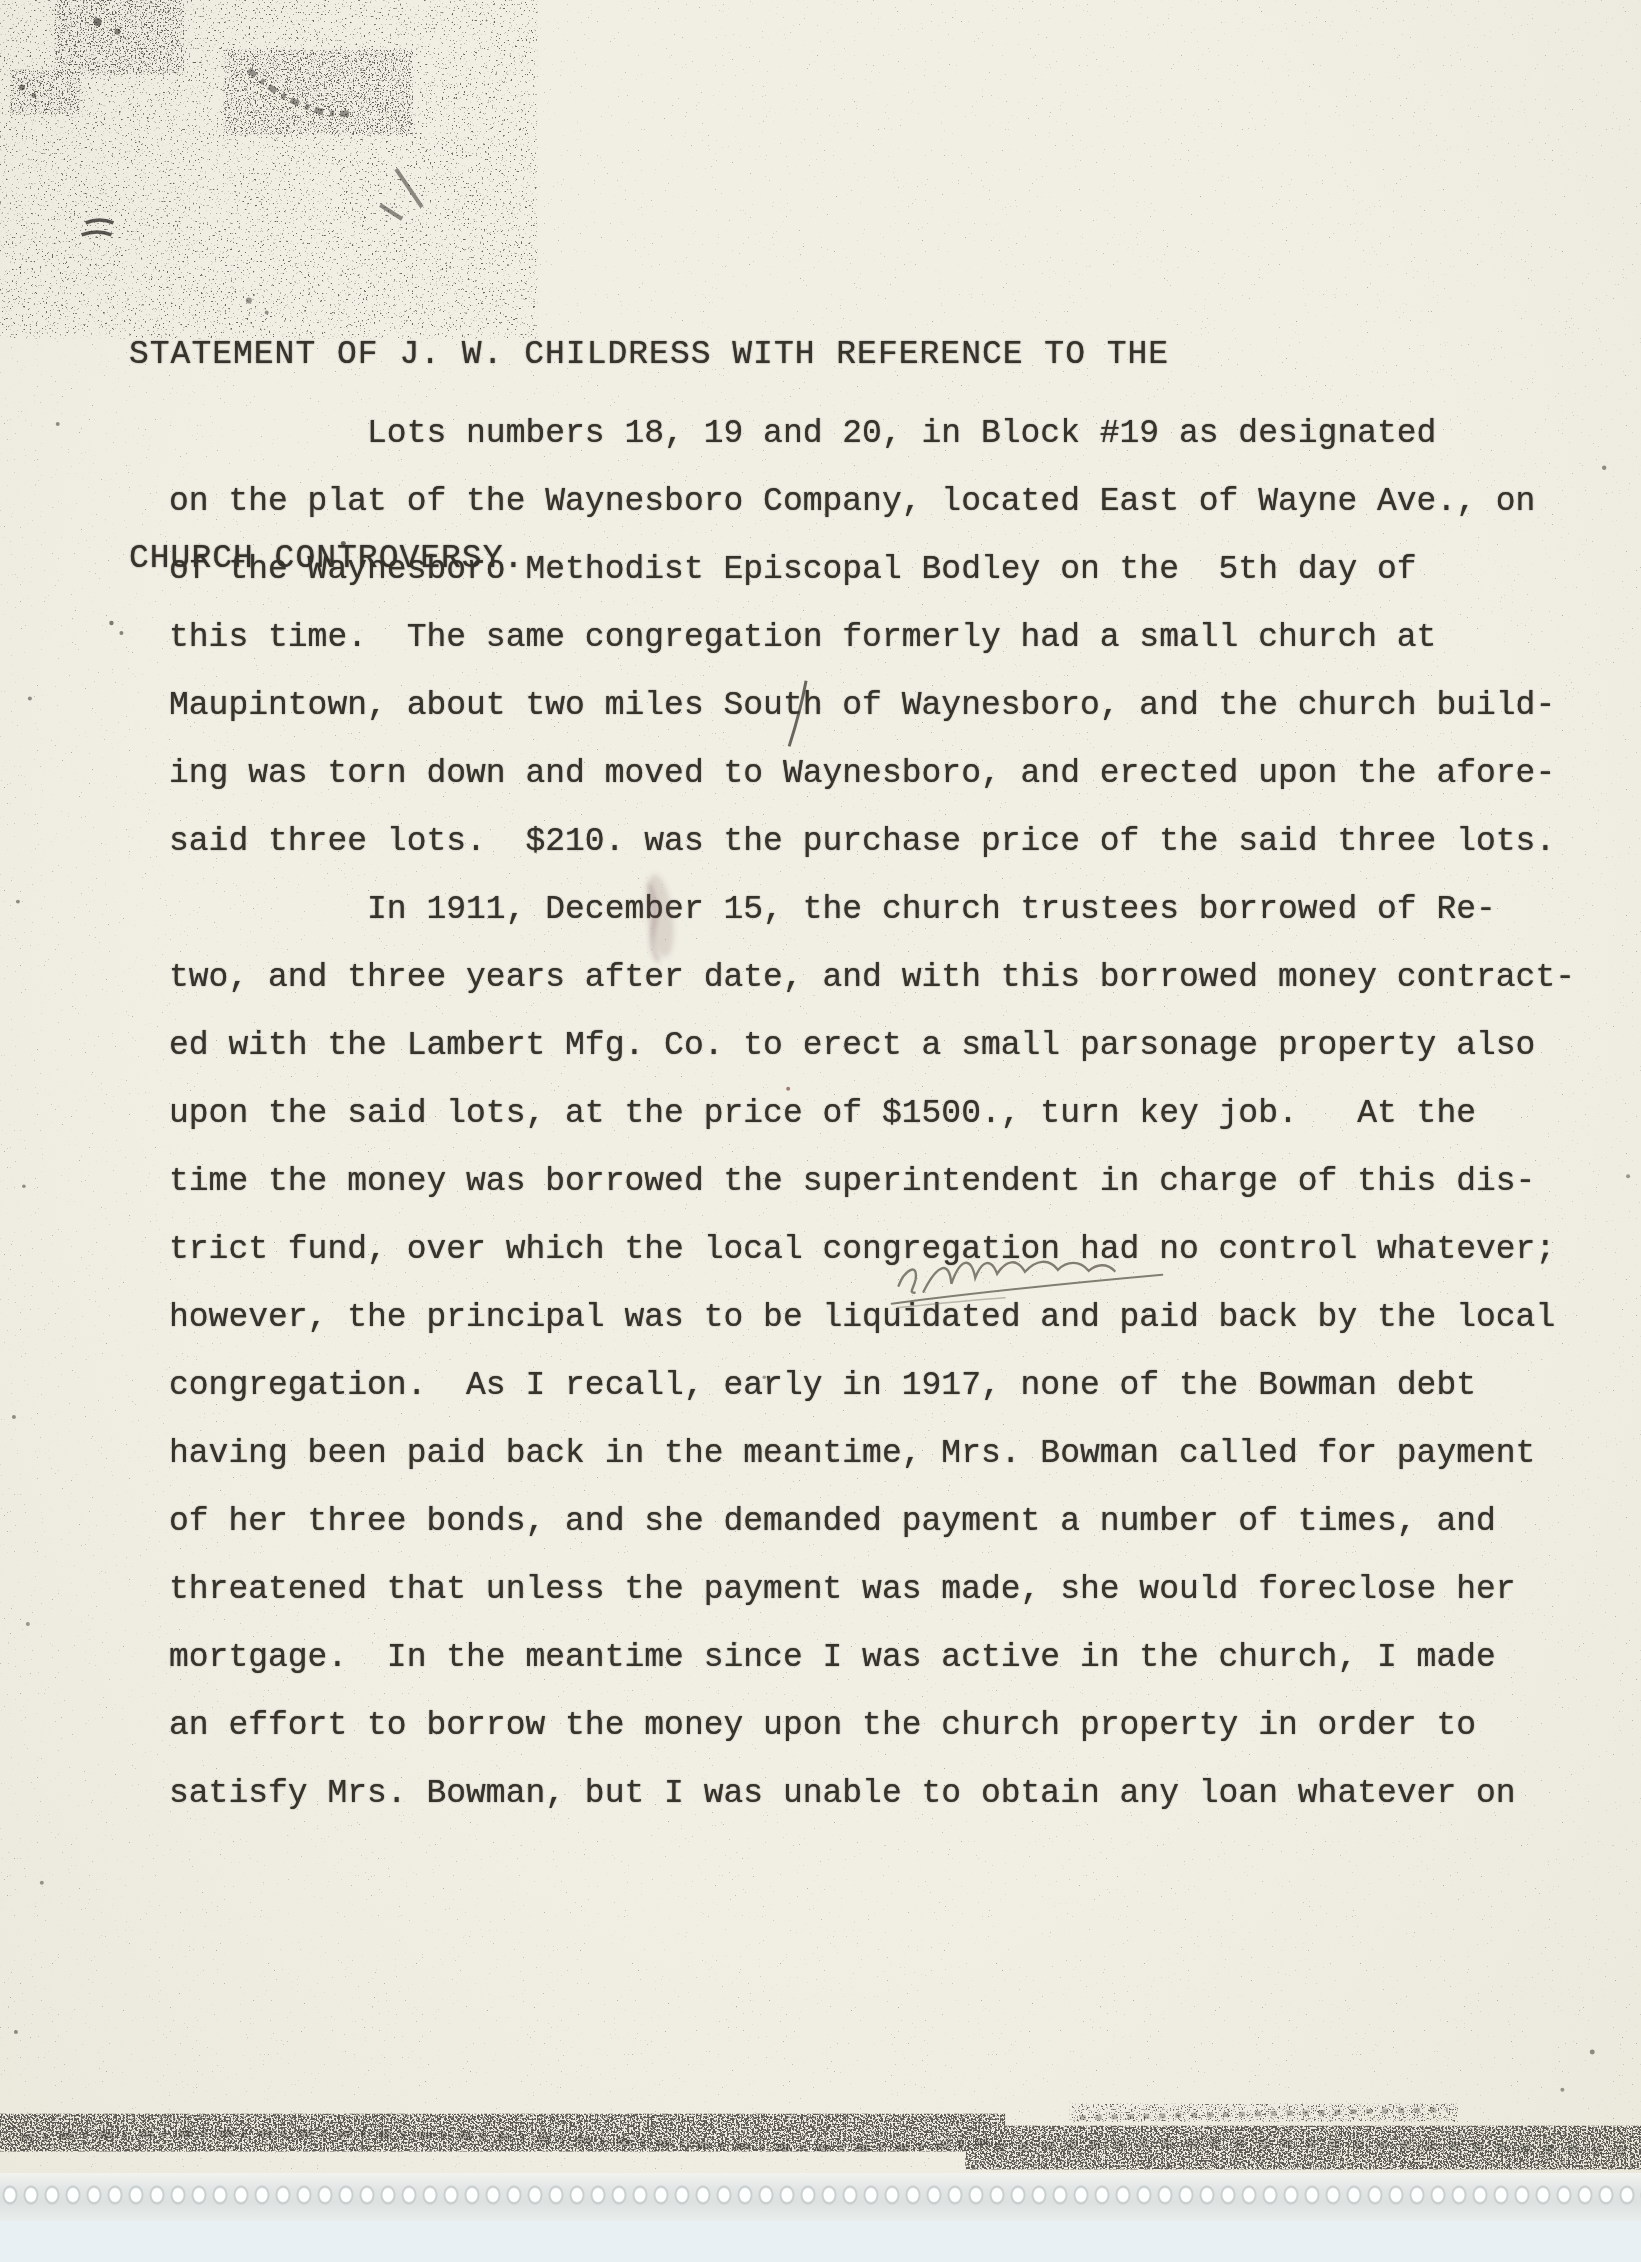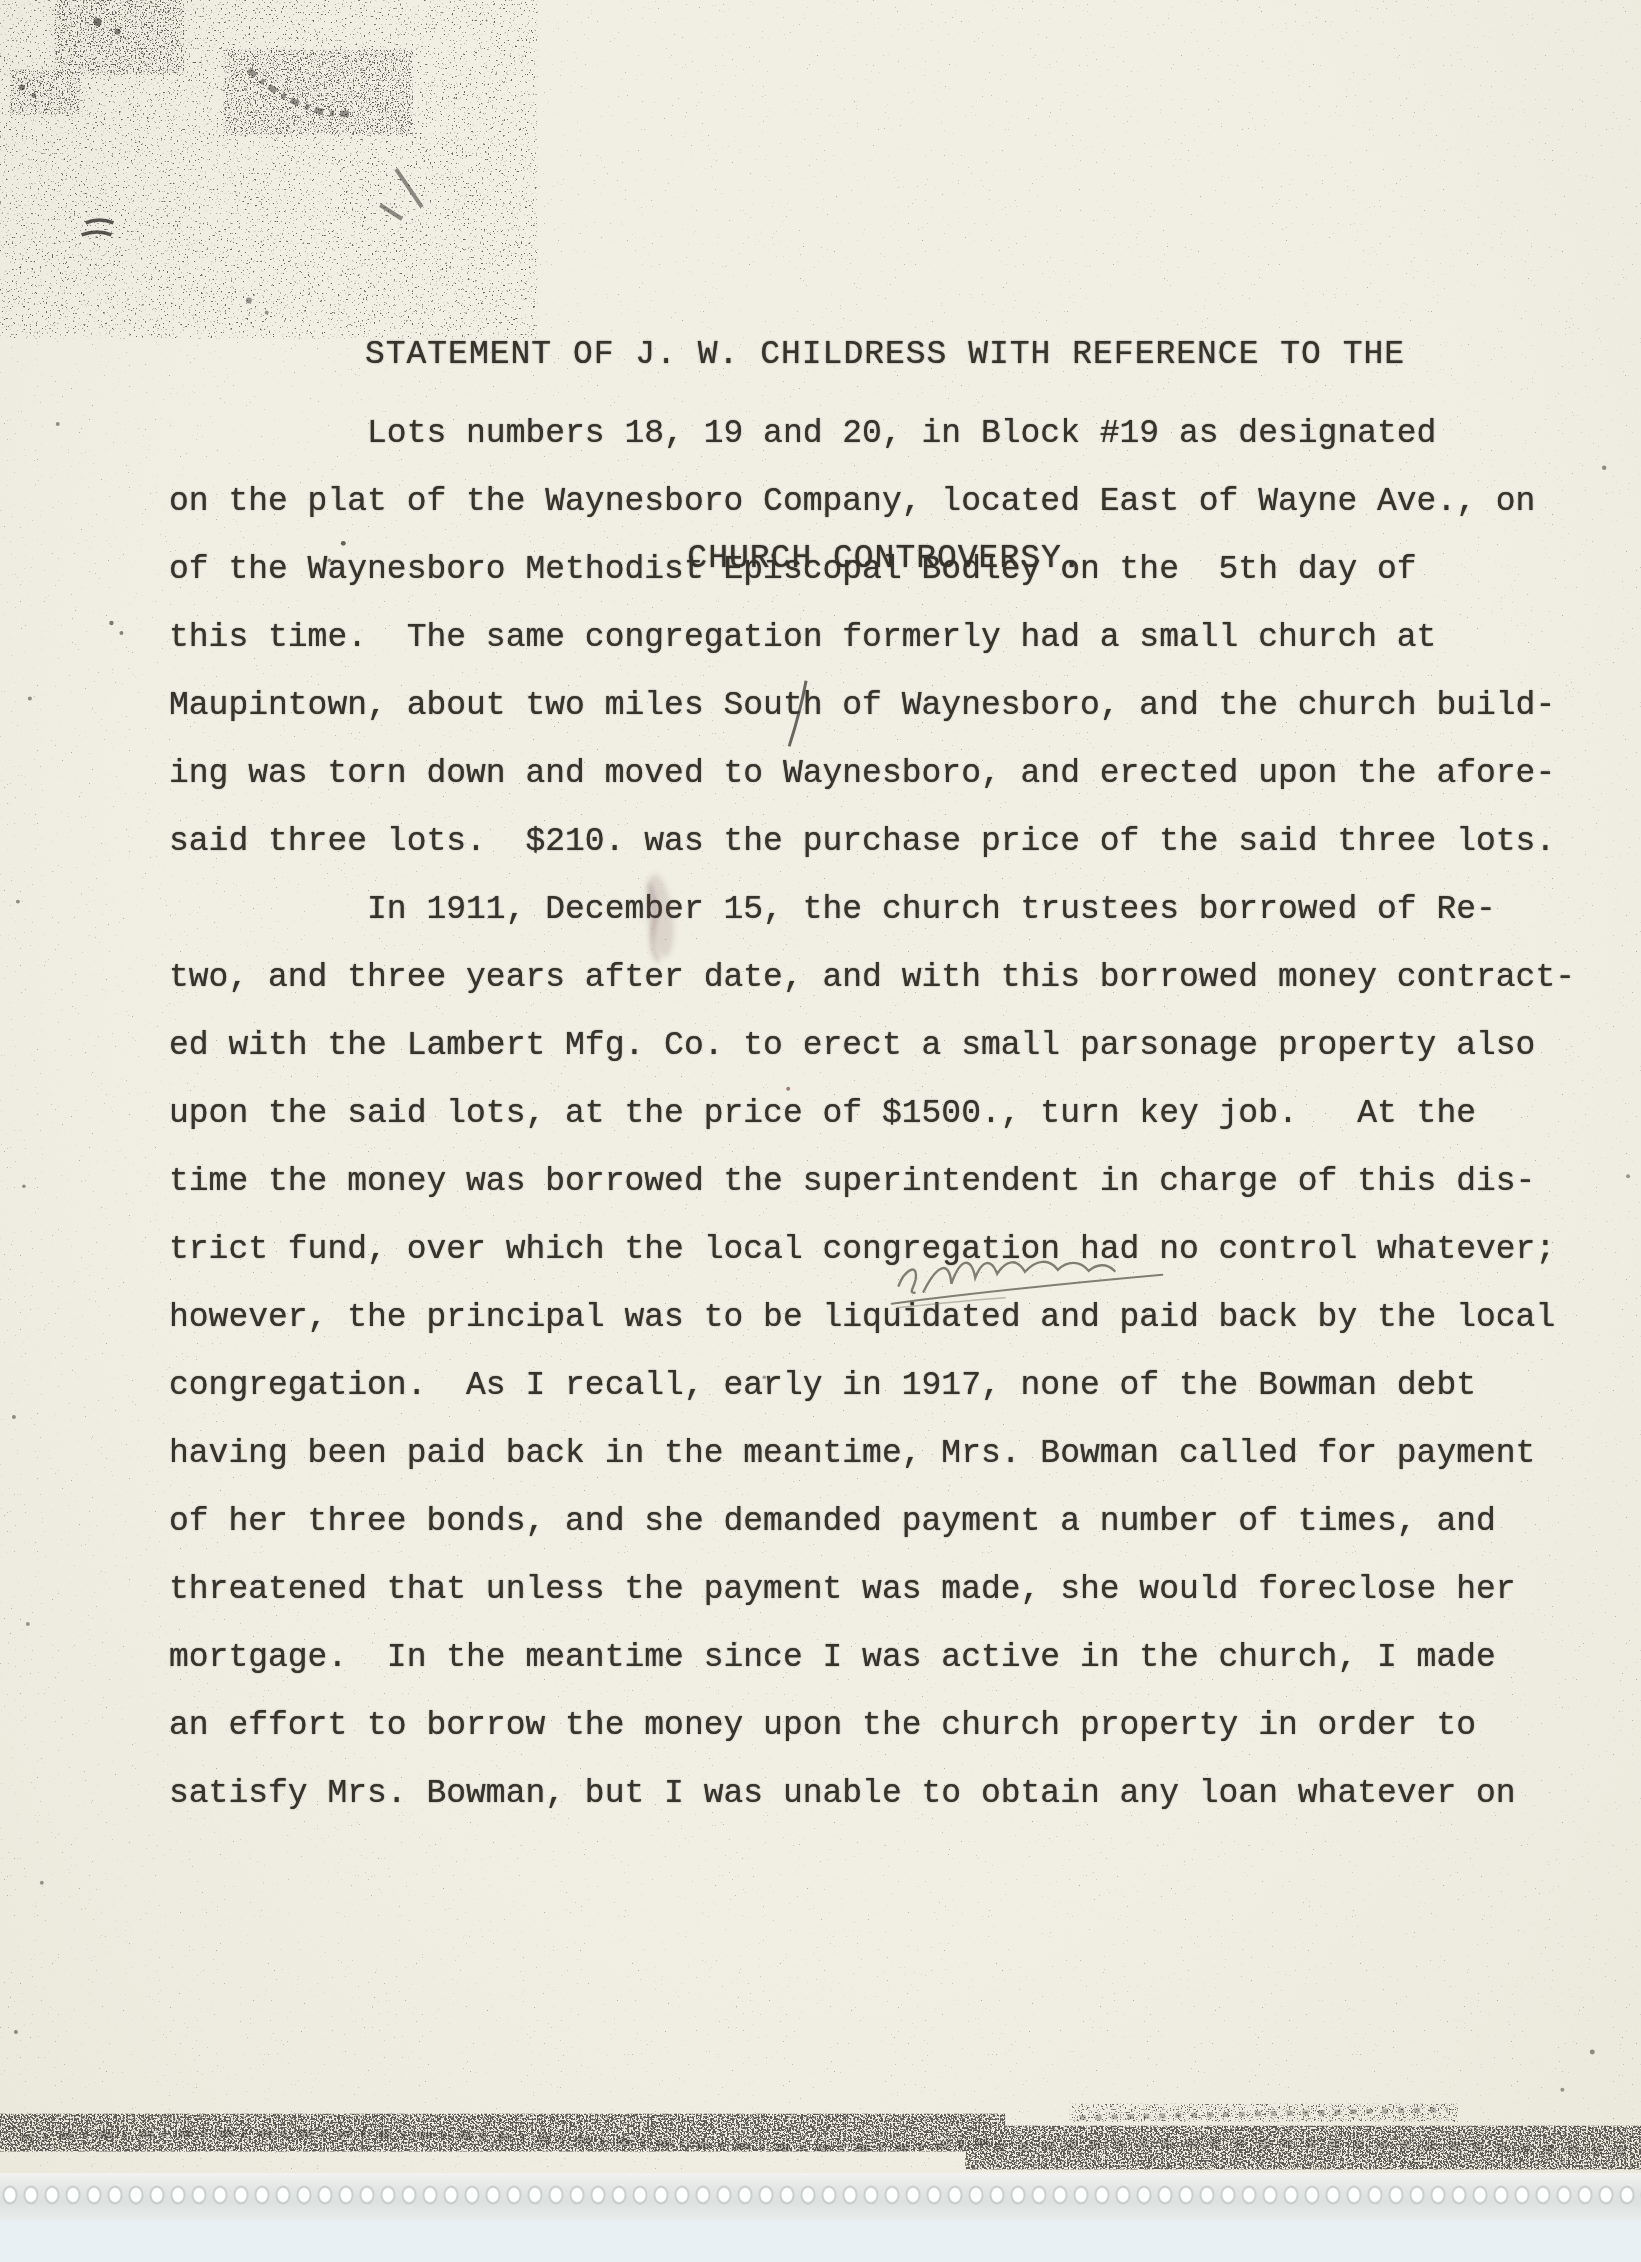--- a/index.html
+++ b/index.html
@@ -7,21 +7,21 @@
     position:relative;width:1642px;height:2263px;margin:0 auto;
     overflow:hidden;background:var(--below,#e9f0f4);
     font-family:"Liberation Mono","DejaVu Sans Mono",monospace;
   }
   .paper{
     position:absolute;left:0;top:0;width:1642px;height:2179px;
     background:radial-gradient(ellipse at 50% 40%, var(--paper,#f1efe4) 55%, #ebe9dc 100%);
   }
   .title{
     position:absolute;left:129px;top:185px;width:1512px;
-    text-align:center;font-size:33px;line-height:68px;letter-spacing:1px;
+    text-align:left;font-size:33px;line-height:68px;letter-spacing:1px;
     color:var(--ink,#36332c);text-shadow:0 0 1.4px rgba(40,38,32,.9);
     white-space:pre;
   }
   .body{
     position:absolute;left:169px;top:400px;width:1453px;
     font-size:33px;line-height:68px;color:var(--ink,#36332c);
     text-shadow:0 0 1.2px rgba(40,38,32,.85);
   }
   .body-line{white-space:pre;height:68px;}
   .artifacts{position:absolute;left:0;top:0;pointer-events:none;}

